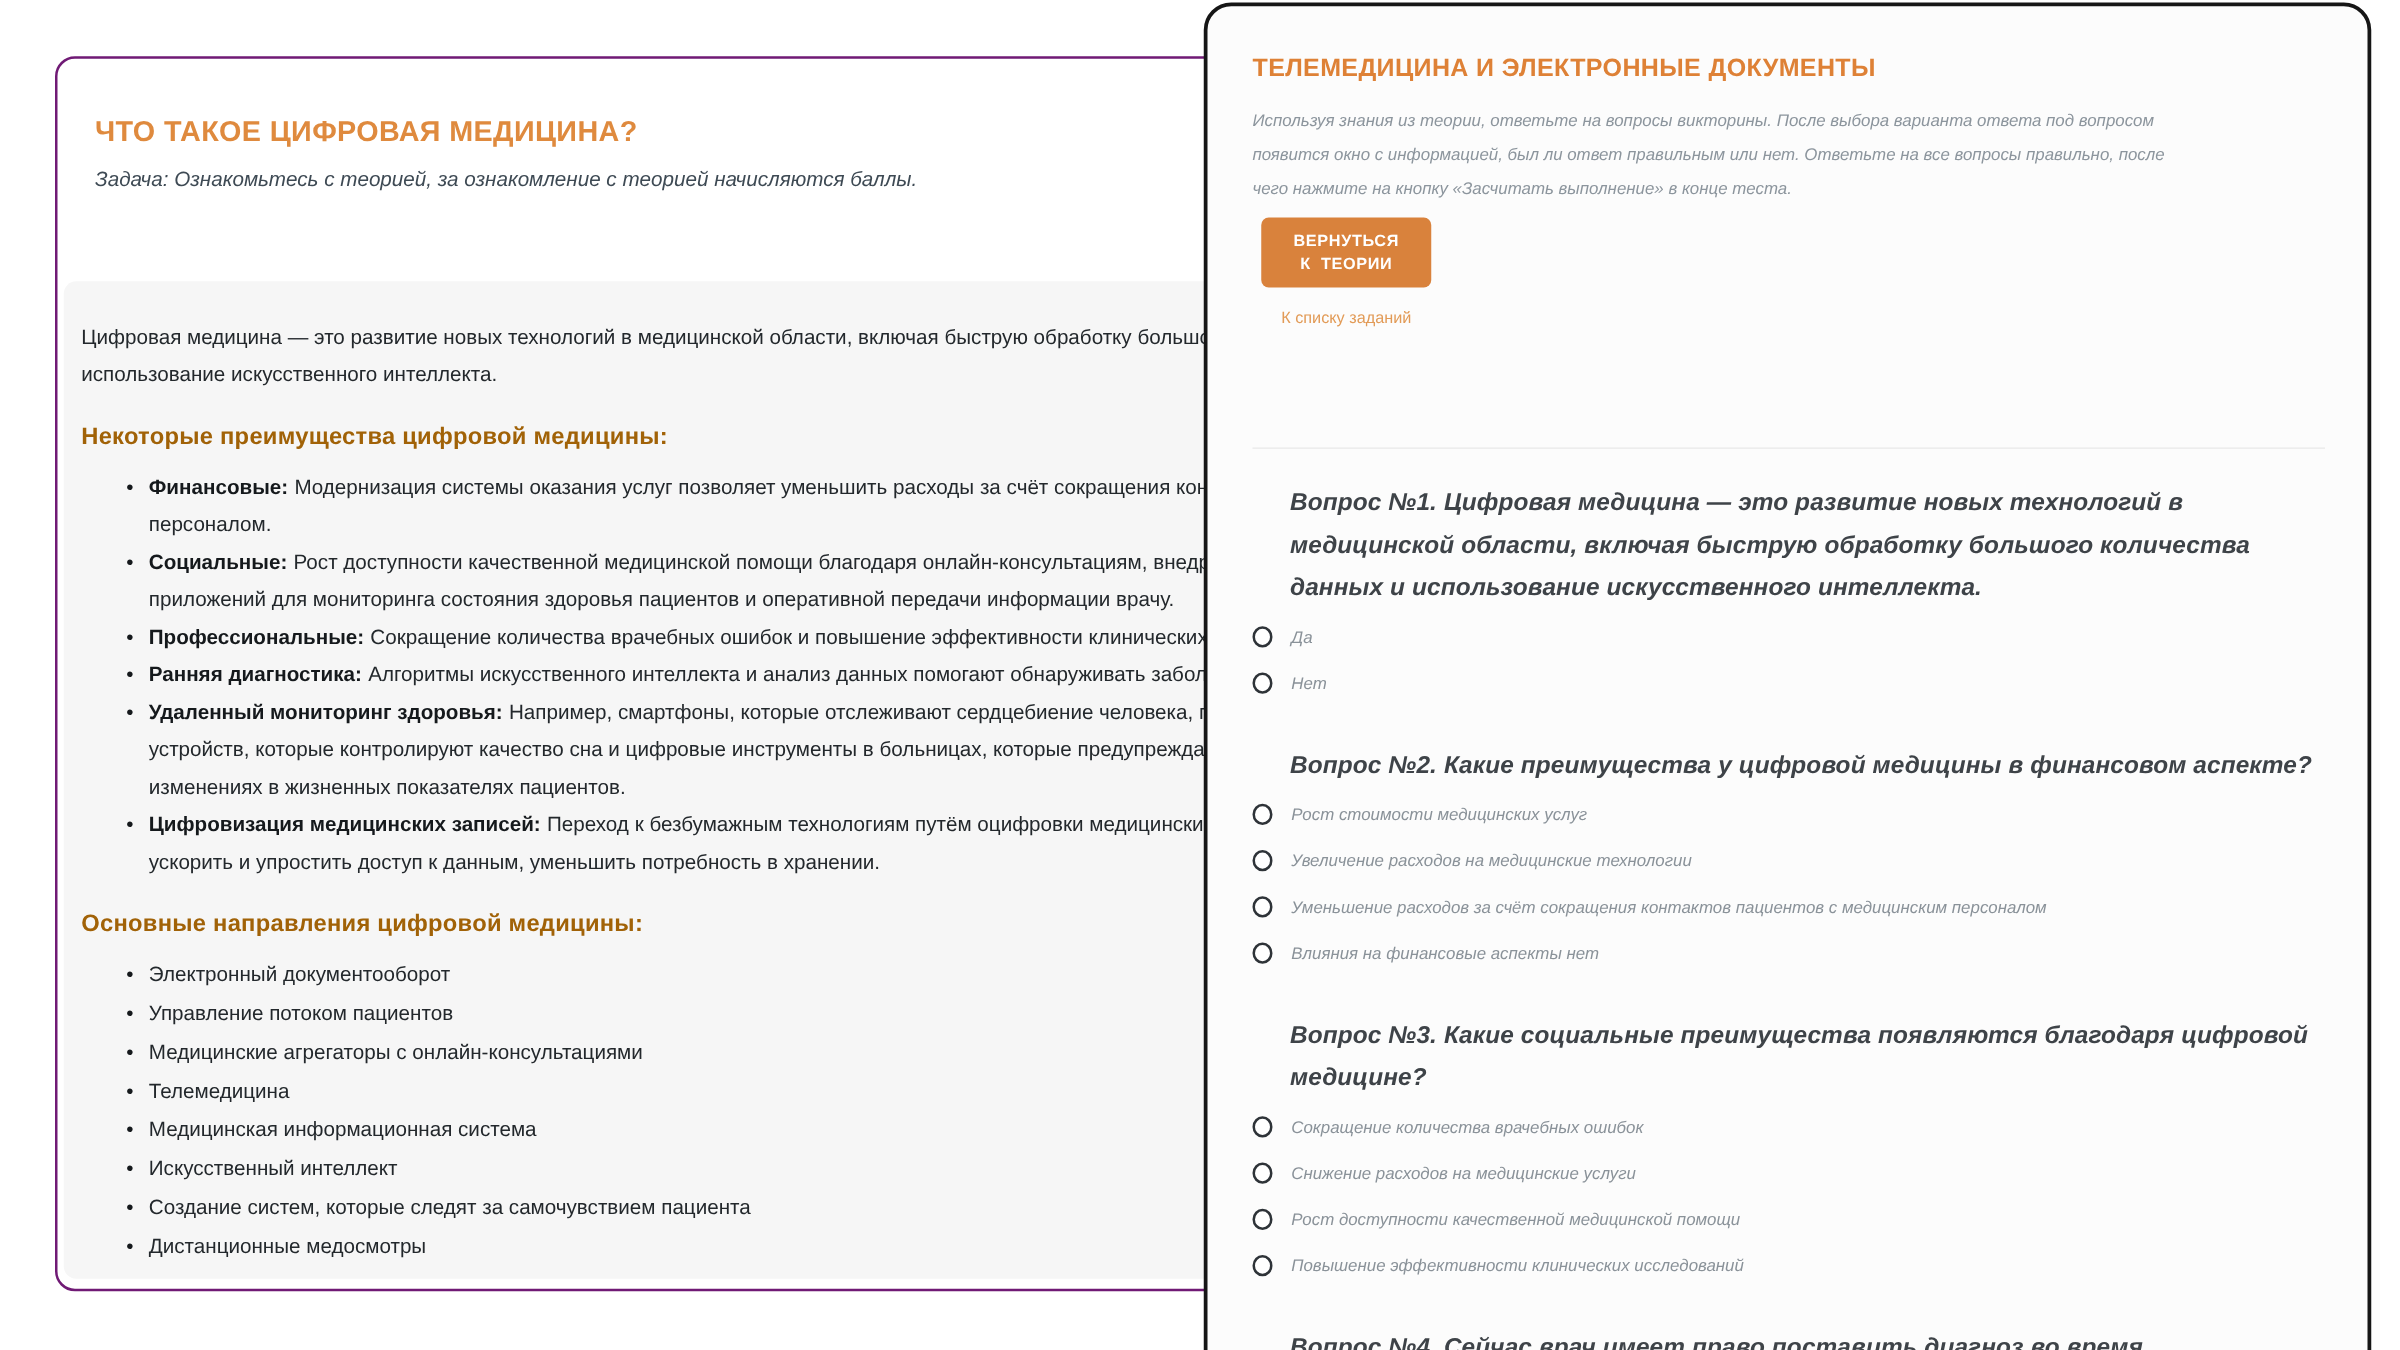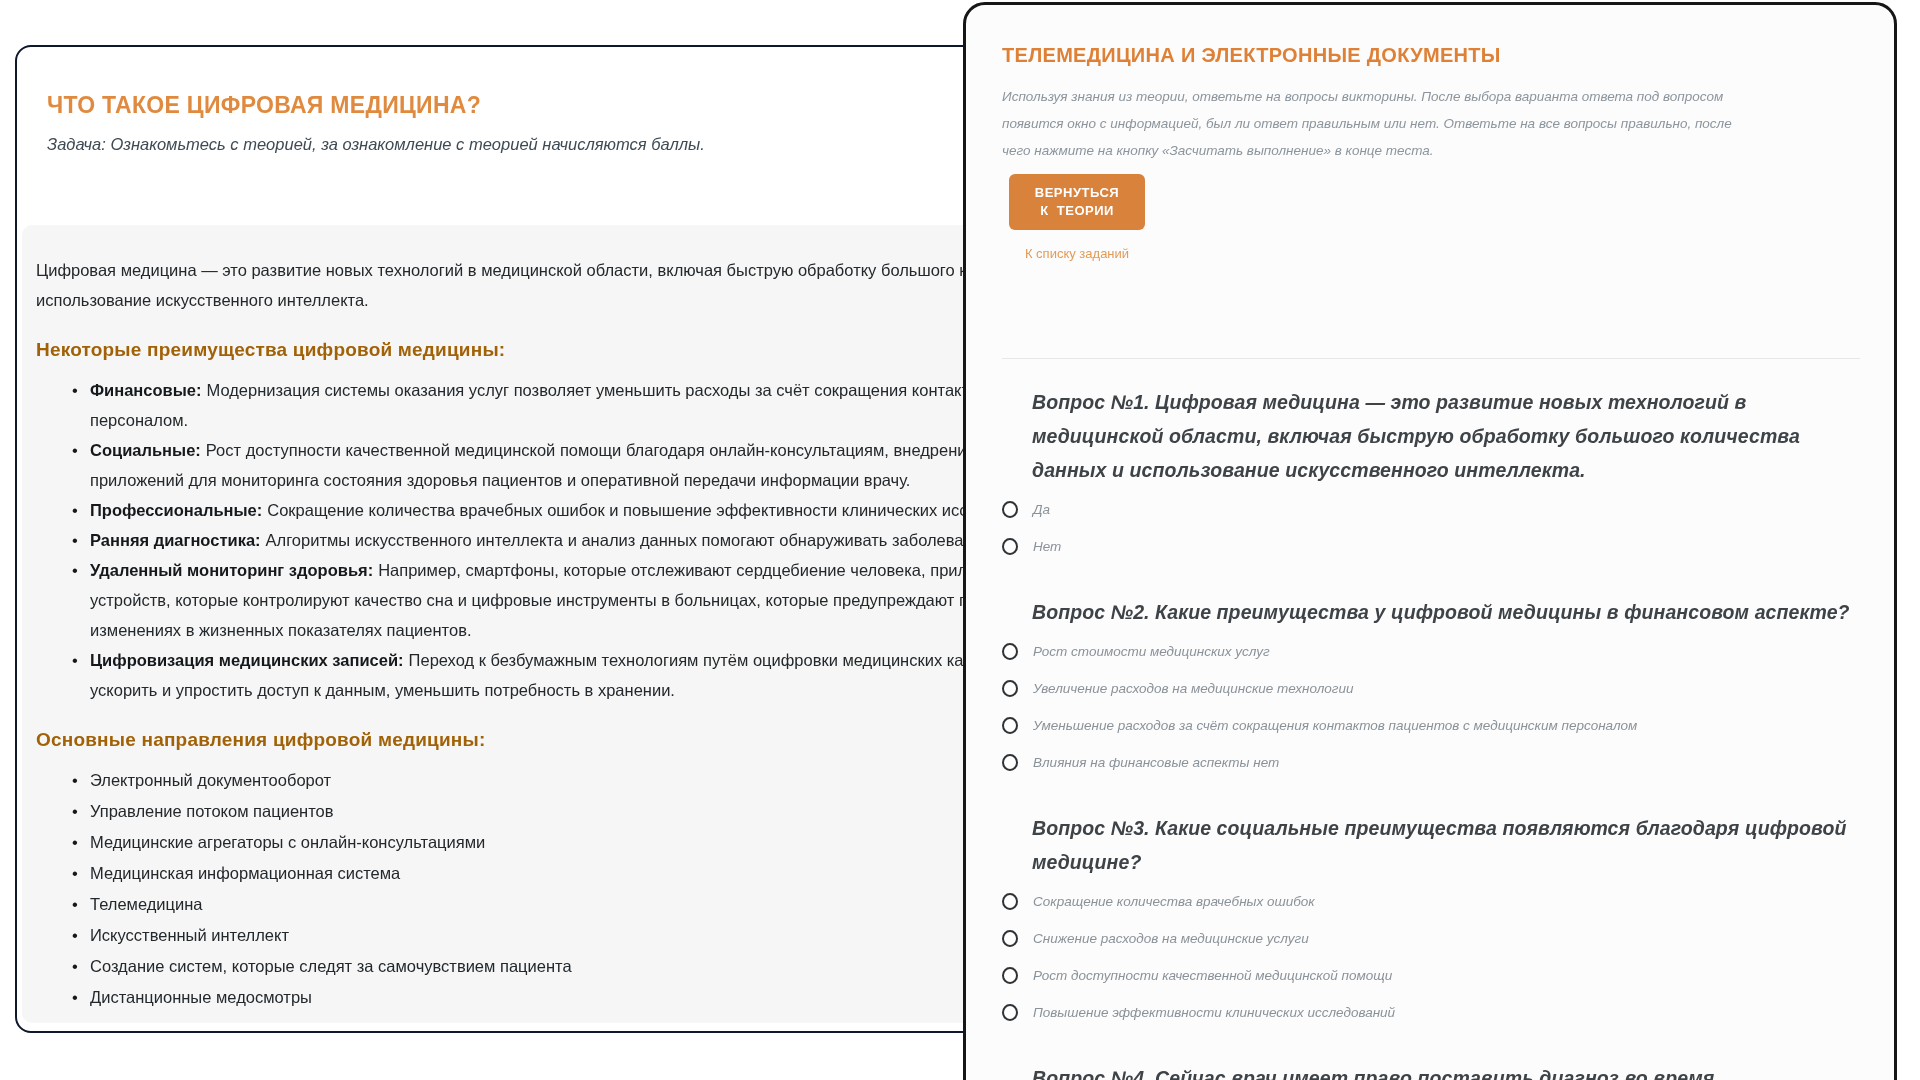--- a/index.html
+++ b/index.html
@@ -5,22 +5,22 @@
   html,body{margin:0;padding:0;}
   body{
     width:1920px;height:1080px;position:relative;overflow:hidden;
     background:#ffffff;
     font-family:"Liberation Sans","DejaVu Sans",sans-serif;
   }
   .lines{white-space:pre;}
 
   
   .theory-card{
-    position:absolute;left:15px;top:45px;width:1420px;height:988px;
-    background:#ffffff;border:2px solid #0f172a;border-radius:16px;
+    position:absolute;left:44px;top:45px;width:1420px;height:988px;
+    background:#ffffff;border:2px solid #701a75;border-radius:16px;
     box-sizing:border-box;padding:30px 0 0 30px;z-index:1;
   }
   .theory-title{
     font-size:23px;font-weight:bold;color:#df8a3e;letter-spacing:.3px;
   }
   .theory-subtitle{
     margin-top:16px;font-size:16.5px;font-style:italic;color:#3e4a54;
   }
   .theory-body{
     position:absolute;left:5px;top:178px;width:1398px;height:798px;
@@ -102,22 +102,22 @@
 изменениях в жизненных показателях пациентов.</span></li>
         <li><strong>Цифровизация медицинских записей:</strong><span class="lines">Переход к безбумажным технологиям путём оцифровки медицинских карт пациентов позволяет
 ускорить и упростить доступ к данным, уменьшить потребность в хранении.</span></li>
       </ul>
 
     <h3>Основные направления цифровой медицины:</h3>
     <ul class="directions" id="directions-list">
         <li>Электронный документооборот</li>
         <li>Управление потоком пациентов</li>
         <li>Медицинские агрегаторы с онлайн-консультациями</li>
+        <li>Телемедицина</li>
         <li>Медицинская информационная система</li>
-        <li>Телемедицина</li>
         <li>Искусственный интеллект</li>
         <li>Создание систем, которые следят за самочувствием пациента</li>
         <li>Дистанционные медосмотры</li>
       </ul>
   </div>
 </section>
 
 <section class="quiz-panel">
   <div class="quiz-header">
     <div class="quiz-header-left">

